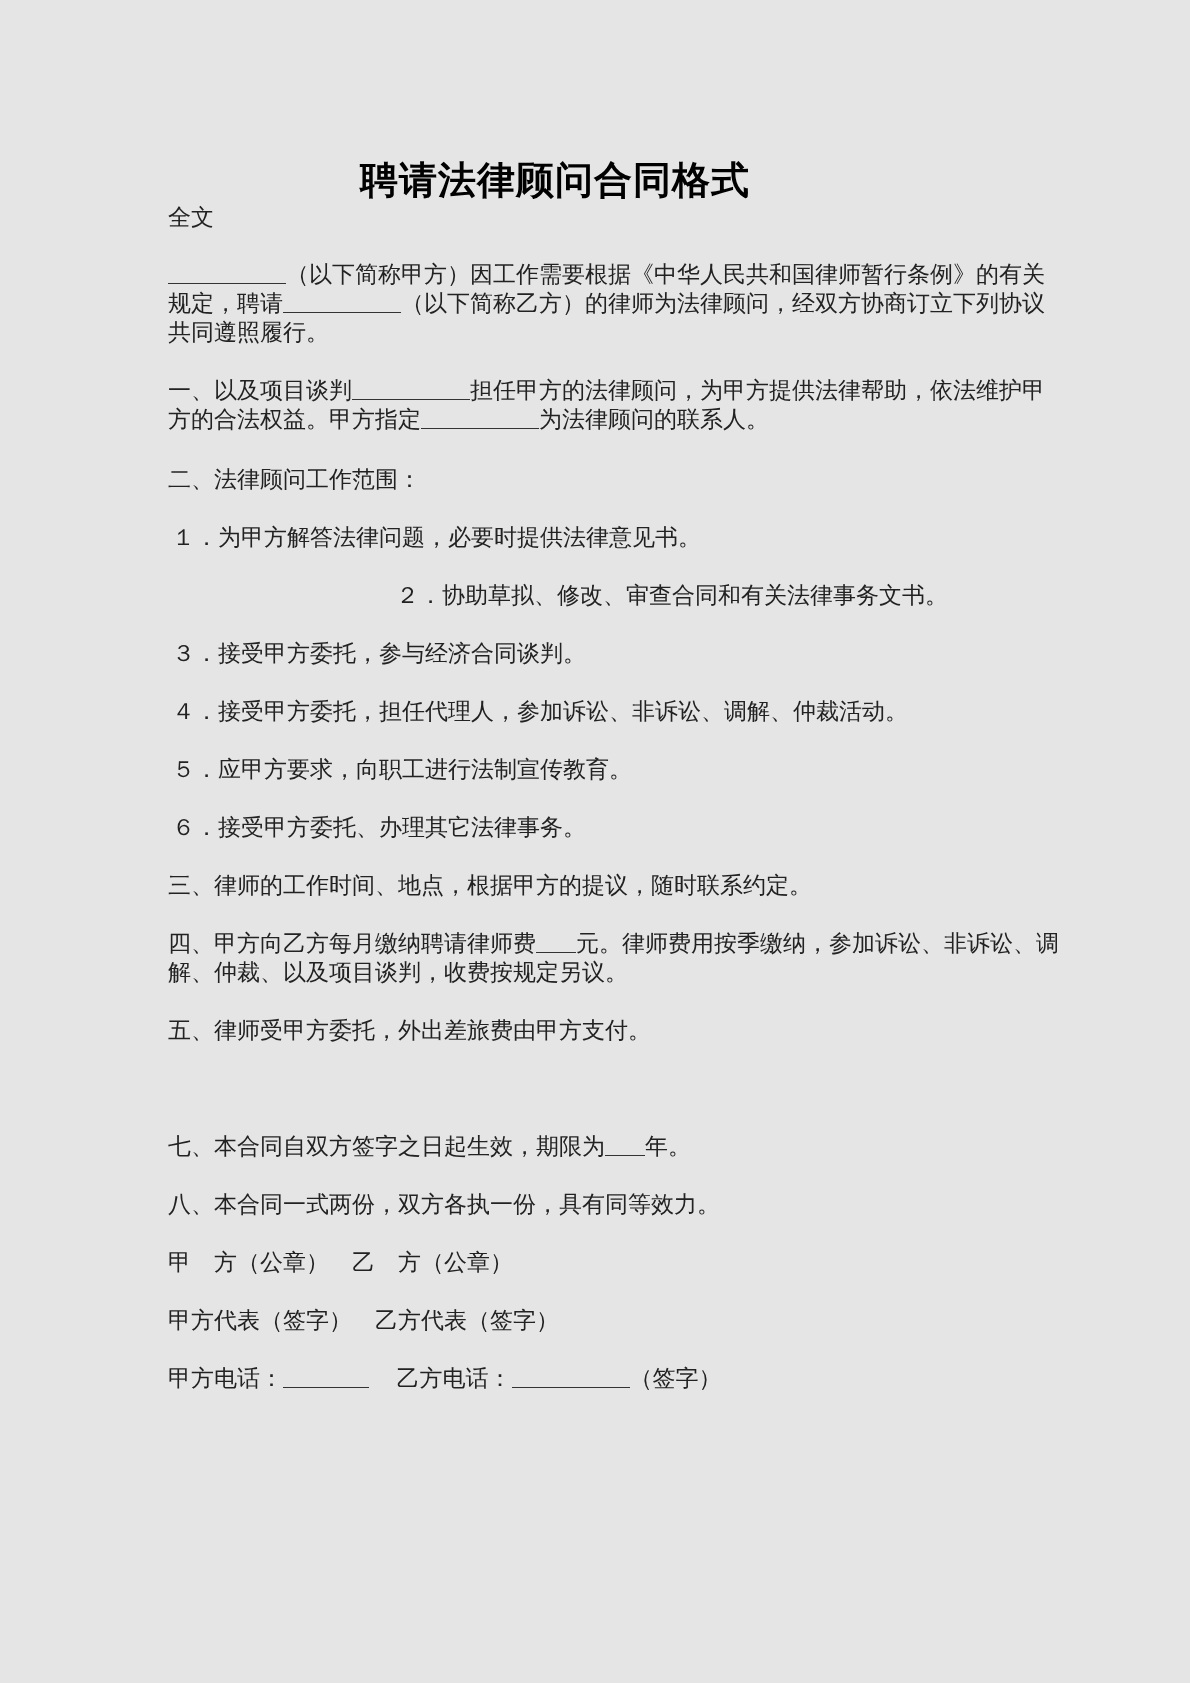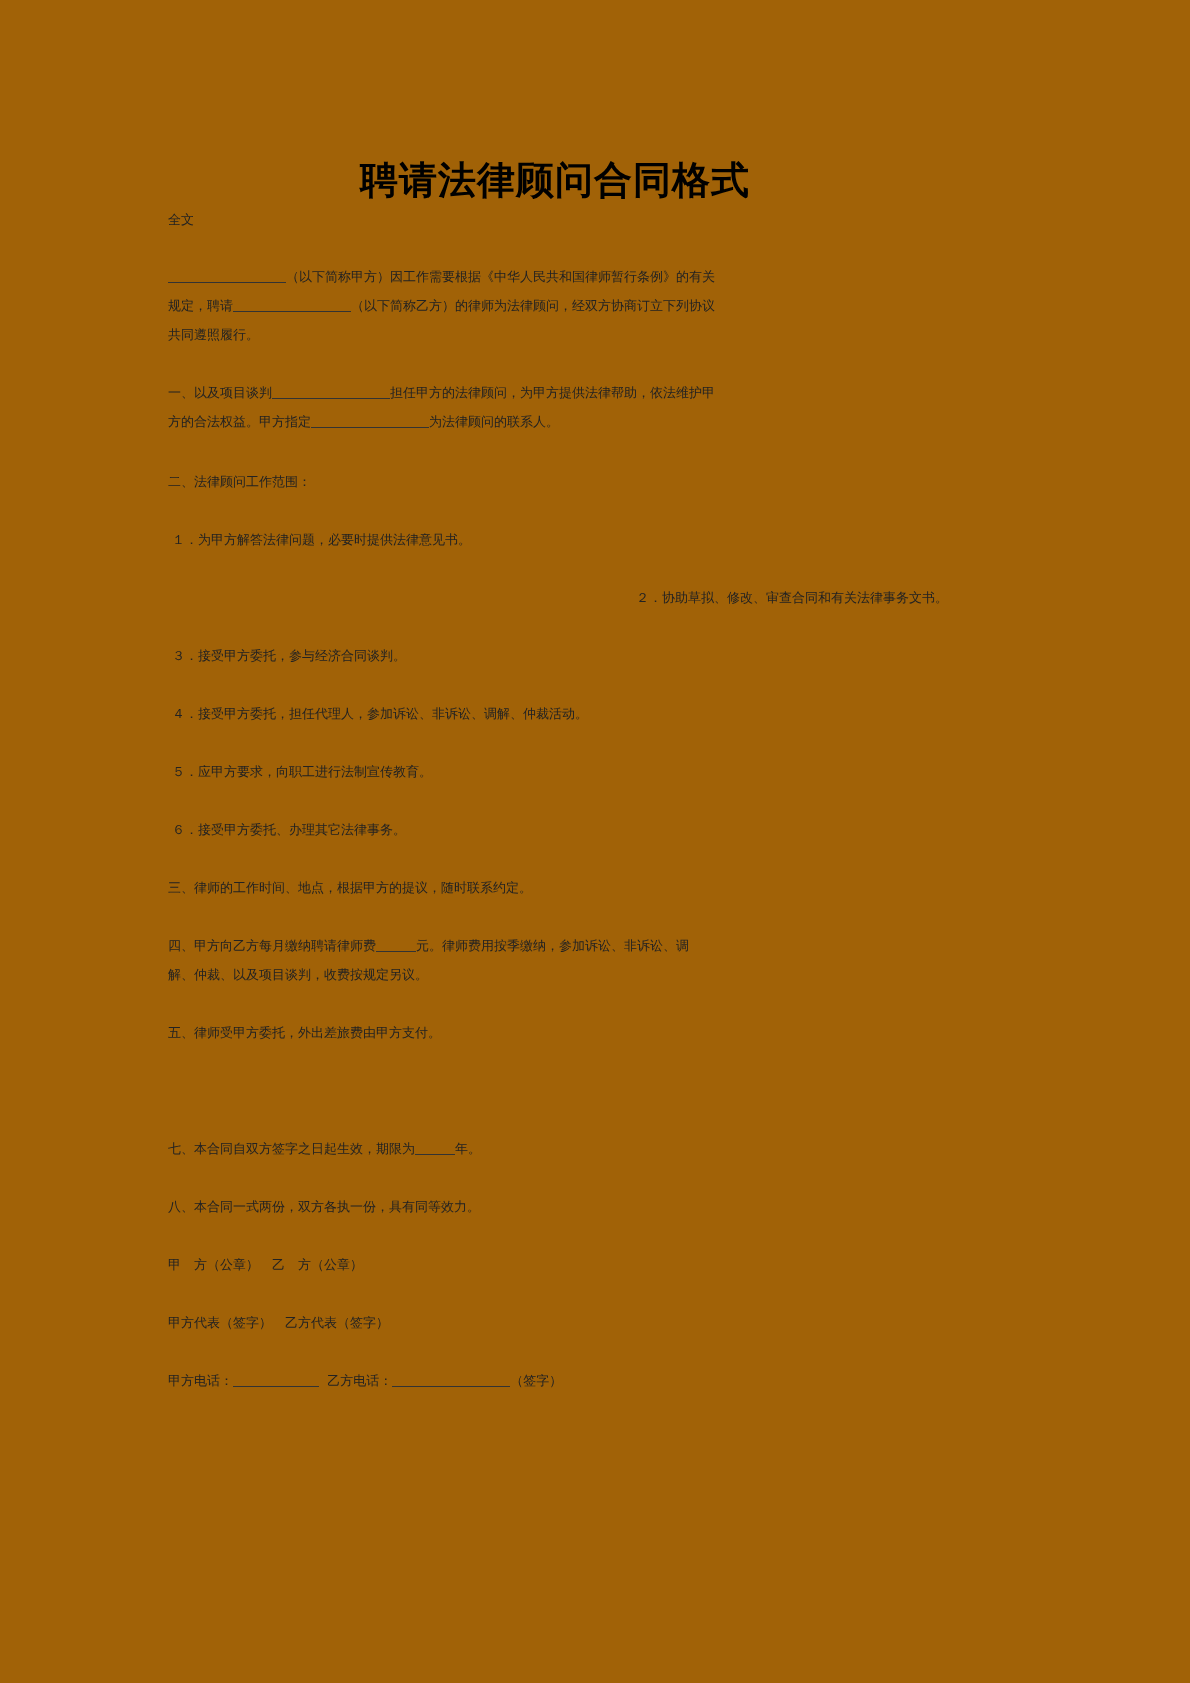--- a/index.html
+++ b/index.html
@@ -1,23 +1,23 @@
 <!DOCTYPE html>
 <html><head>
 <meta charset="utf-8">
 <style>
   html, body { margin: 0; padding: 0; background: #ffffff; }
   body { width: 1190px; height: 1683px; position: relative; overflow: hidden;
          font-family: "DejaVu Serif", "Liberation Serif", serif; color: #1a1a1a; }
-  .page { position: absolute; left: 0; top: 0; width: 1190px; height: 1683px; background: #a16207; }
+  .page { position: absolute; left: 0; top: 0; width: 1190px; height: 1683px; background: #e5e5e5; }
   .title { position: absolute; left: 0; width: 1110px; top: 156px; text-align: center;
            font-family: "DejaVu Sans", "Liberation Sans", sans-serif; font-weight: bold;
            font-size: 38px; line-height: 48px; color: #000; letter-spacing: 1px; }
-  .line { position: absolute; left: 168px; width: 776px; font-size: 13px; line-height: 29px;
-          white-space: nowrap; color: #222; }
+  .line { position: absolute; left: 168px; width: 776px; font-size: 23px; line-height: 29px;
+          white-space: nowrap; color: #222; font-family: Liberation Mono, monospace; }
   .blank { display: inline-block; border-bottom: 1.2px solid #333; height: 18px; vertical-align: -2px; }
   .b12 { width: 118px; }
   .b4  { width: 40px; }
   .b9  { width: 86px; }
   .item { padding-left: 4px; }
 </style>
 </head>
 <body>
 
 <div class="page">

